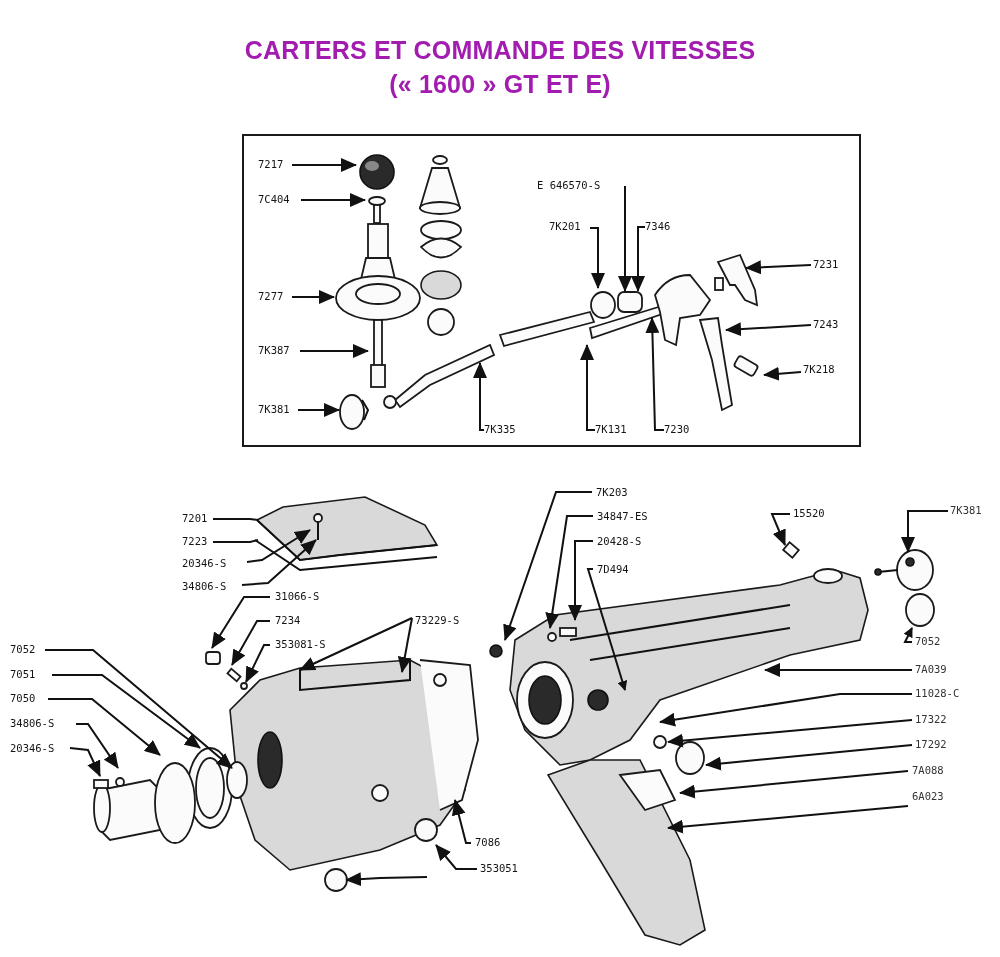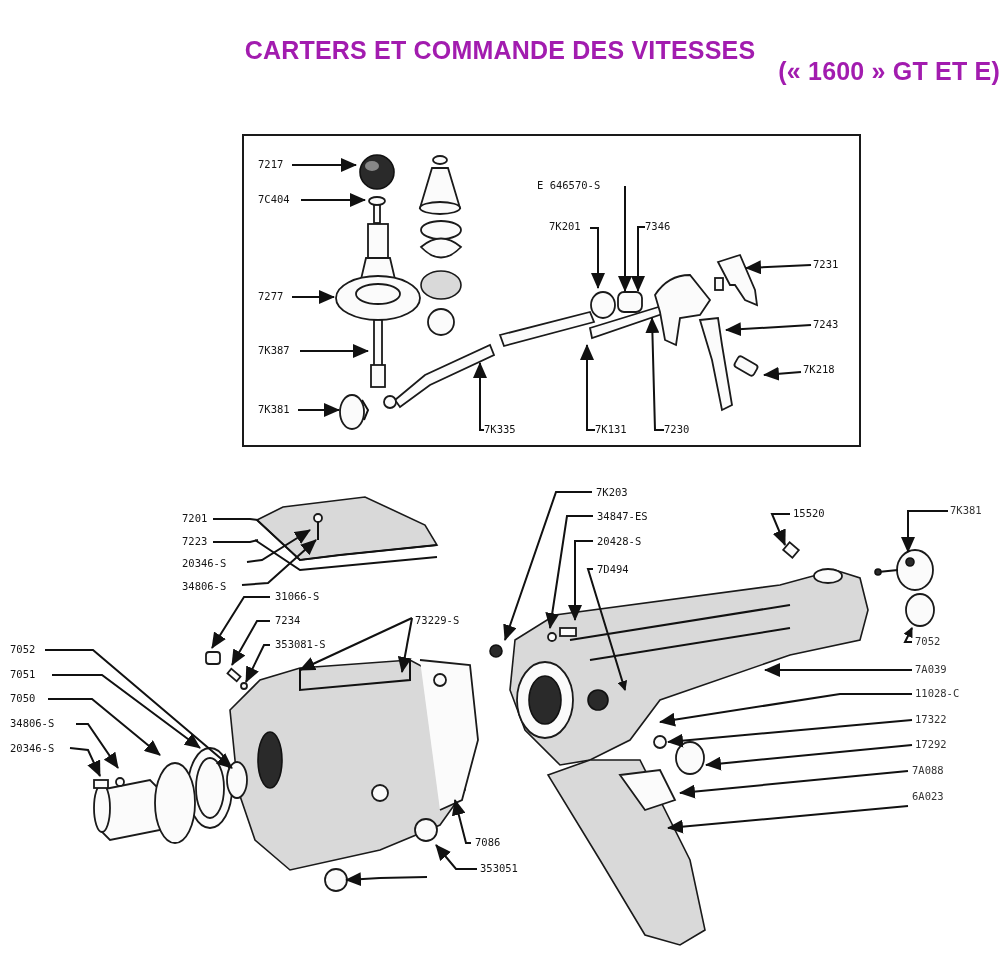--- a/index.html
+++ b/index.html
@@ -2,21 +2,21 @@
 <html><head>
 <meta charset="utf-8">
 <style>
   html, body { margin:0; padding:0; background:#ffffff; }
   body { width:1000px; height:957px; position:relative; overflow:hidden;
          font-family:"Liberation Sans", sans-serif; color:#111; }
   .title { position:absolute; left:0; width:1000px; text-align:center;
            font-family:"Liberation Sans", sans-serif; font-weight:bold;
            font-size:25px; letter-spacing:0.2px; color:#a21caf; }
   #t1 { top:36px; }
-  #t2 { top:57px;text-align:right; }
+  #t2 { top:70px; }
   svg.art { position:absolute; left:0; top:0; }
   .lbl { font-family:"DejaVu Sans Mono", monospace; font-size:10.5px; fill:#141414; }
   .lbl-faint { fill:#333; }
   .ln { stroke:#111; stroke-width:2; fill:none; }
   .part { stroke:#1a1a1a; stroke-width:1.8; fill:#fbfbfb; }
   .part-shade { stroke:#1a1a1a; stroke-width:1.6; fill:#d9d9d9; }
   .part-dark { stroke:#111; stroke-width:1.6; fill:#2a2a2a; }
   .frame { stroke:#1a1a1a; stroke-width:2; fill:none; }
 </style>
 </head>

